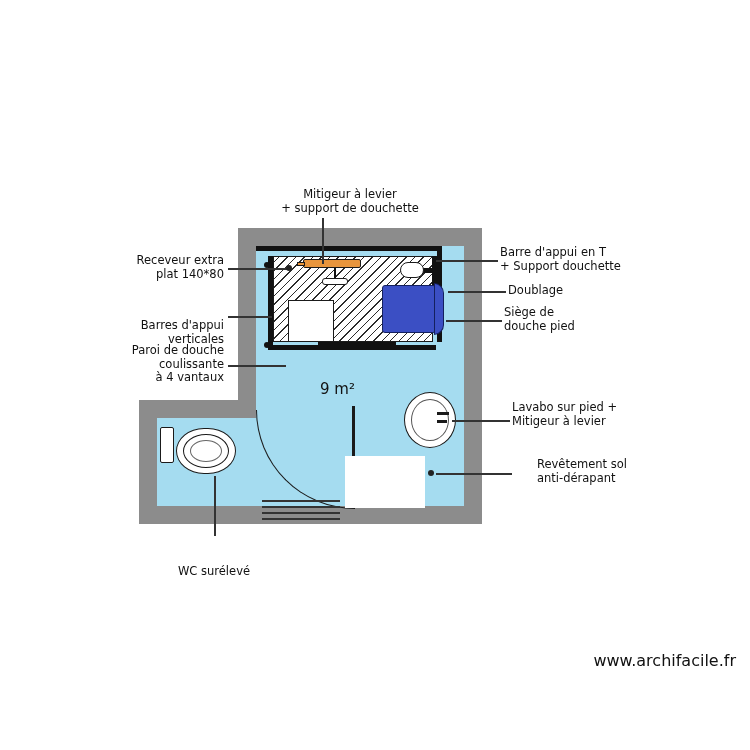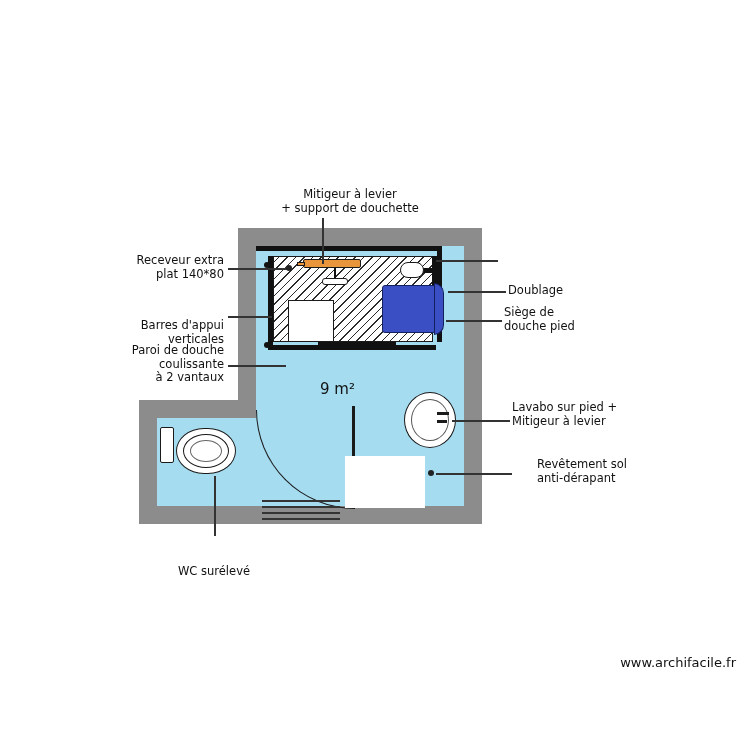--- a/index.html
+++ b/index.html
@@ -86,21 +86,21 @@
 
   .area-label {
     position: absolute;
     font-size: 15px;
     color: #111;
   }
   .site {
     position: absolute;
     right: 14px;
     bottom: 80px;
-    font-size: 13px;
+    font-size: 16px;
     color: #111;
   }
 </style>
 </head>
 <body>
 
 <div id="stage">
 
   <div class="wall" style="left:238px; top:228px; width:244px; height:18px;"></div>
   <div class="wall" style="left:464px; top:228px; width:18px; height:296px;"></div>
@@ -172,23 +172,25 @@
 plat 140*80</div>
   <div class="leader" style="left:228px; top:268px; width:62px; height:1.5px;"></div>
   <div class="dot" style="left:286px; top:265px;"></div>
 
   <div class="lbl left" style="left:70px; top:319px; width:154px;">Barres d'appui
 verticales</div>
   <div class="leader" style="left:228px; top:316px; width:44px; height:1.5px;"></div>
 
   <div class="lbl left" style="left:70px; top:344px; width:154px;">Paroi de douche
 coulissante
-à 2 vantaux</div>
+à 4 vantaux</div>
   <div class="leader" style="left:228px; top:365px; width:58px; height:1.5px;"></div>
 
+  <div class="lbl right" style="left:500px; top:246px; width:200px;">Barre d'appui en T
++ Support douchette</div>
   <div class="leader" style="left:436px; top:260px; width:62px; height:1.5px;"></div>
 
   <div class="lbl right" style="left:508px; top:284px; width:180px;">Doublage</div>
   <div class="leader" style="left:448px; top:291px; width:58px; height:1.5px;"></div>
 
   <div class="lbl right" style="left:504px; top:306px; width:180px;">Siège de
 douche pied</div>
   <div class="leader" style="left:446px; top:320px; width:56px; height:1.5px;"></div>
 
   <div class="lbl right" style="left:512px; top:401px; width:200px;">Lavabo sur pied +

